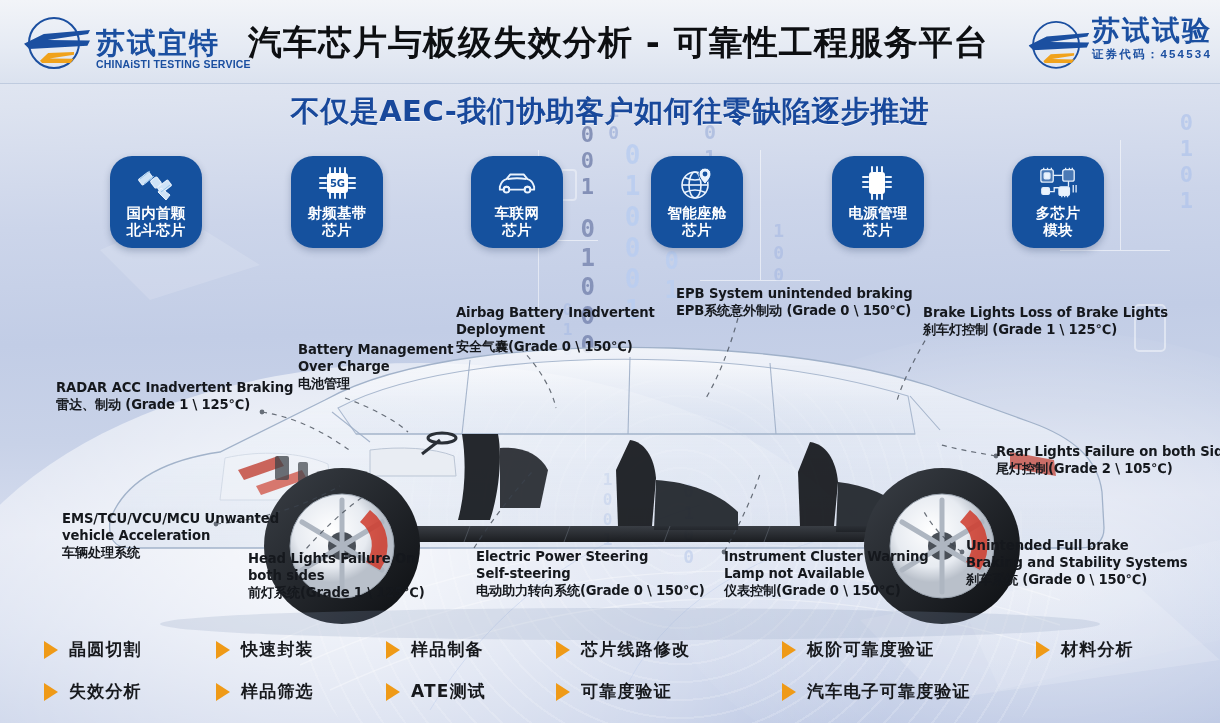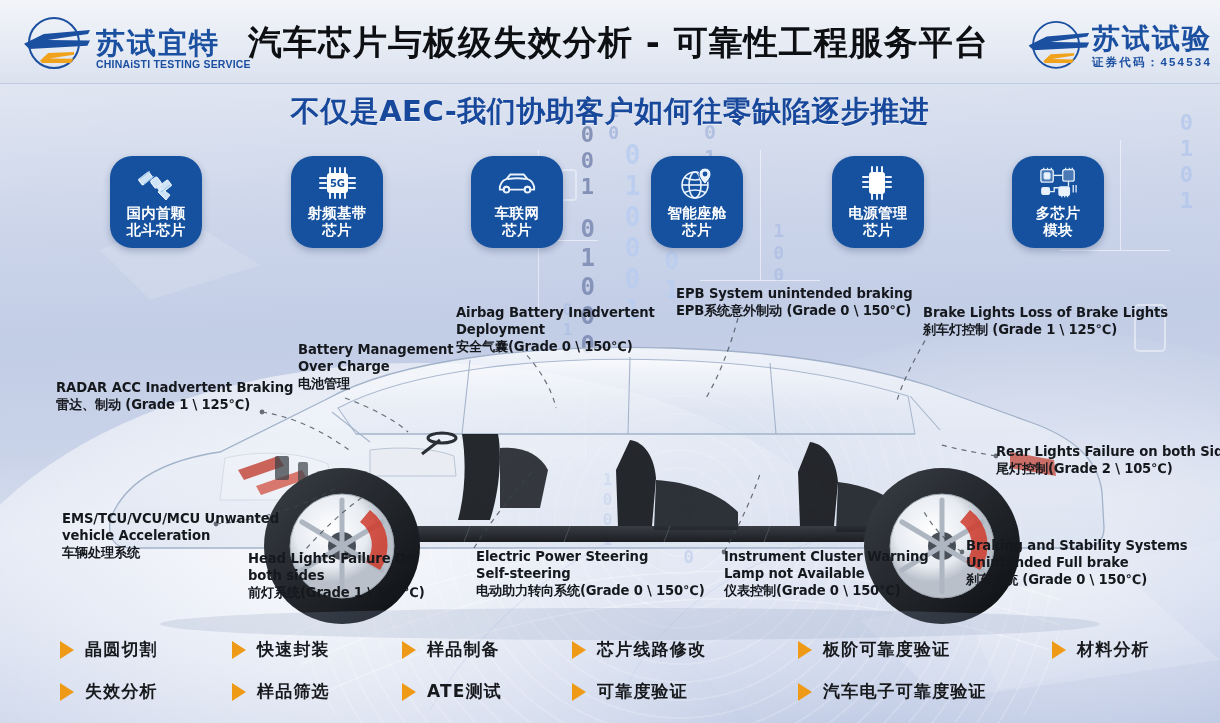--- a/index.html
+++ b/index.html
@@ -85,21 +85,21 @@
   .logo-text-en { font-size: 10.5px; font-weight: 700; color: #1b4fa0; letter-spacing: .2px; }
   .logo-left .txtcol { margin-left: 6px; margin-bottom: 2px; }
 
   .header-title {
     position: absolute; left: 248px; top: 20px;
     font-size: 34px; font-weight: 700; color: #0d0f12;
     letter-spacing: 1px; white-space: nowrap;
     font-family: "DejaVu Sans", sans-serif;
   }
 
-  .logo-right { position: absolute; right: 8px; top: 16px; display: flex; align-items: flex-end; }
+  .logo-right { position: absolute; right: 8px; top: 16px; display: flex; align-items: flex-start; }
   .logo-right .logo-mark { width: 62px; height: 54px; transform: scale(.92); }
   .logo-right .rtxt { margin-left: 4px; }
   .logo-right .cn { font-size: 28px; font-weight: 700; color: #1b4fa0; letter-spacing: 2px; line-height: 1.1; }
   .logo-right .code { font-size: 11.5px; font-weight: 700; color: #1b4fa0; letter-spacing: 2.2px; }
 
   
   .subtitle {
     position: absolute; left: 0; top: 92px; width: 1220px;
     text-align: center; font-size: 29px; font-weight: 700;
     color: #18489b; letter-spacing: .5px;
@@ -134,21 +134,21 @@
     letter-spacing: -0.1px;
     font-family: "DejaVu Sans", sans-serif;
     white-space: nowrap;
   }
   .anno .cn { letter-spacing: -0.2px; }
 
   
   .leader { position: absolute; pointer-events: none; }
 
   
-  .services { position: absolute; left: 16px; top: 628px; width: 1204px; height: 88px; }
+  .services { position: absolute; left: 0; top: 628px; width: 1204px; height: 88px; }
   .svc { position: absolute; display: flex; align-items: center; white-space: nowrap; }
   .svc .tri {
     width: 0; height: 0;
     border-top: 9px solid transparent;
     border-bottom: 9px solid transparent;
     border-left: 14px solid #ef9a17;
     margin-right: 11px; flex: none;
   }
   .svc .t {
     font-size: 17px; font-weight: 700; color: #17191d;
@@ -543,22 +543,22 @@
     <div>Brake Lights Loss of Brake Lights</div>
     <div class="cn">刹车灯控制 (Grade 1 \ 125℃)</div>
   </div>
 
   <div class="anno" style="left:996px; top:444px;">
     <div>Rear Lights Failure on both Sides</div>
     <div class="cn">尾灯控制(Grade 2 \ 105℃)</div>
   </div>
 
   <div class="anno" style="left:966px; top:538px;">
+    <div>Unintended Full brake</div>
     <div>Braking and Stability Systems</div>
-    <div>Unintended Full brake</div>
     <div class="cn">刹车系统 (Grade 0 \ 150℃)</div>
   </div>
 
   <div class="anno" style="left:724px; top:549px;">
     <div>Instrument Cluster Warning</div>
     <div>Lamp not Available</div>
     <div class="cn">仪表控制(Grade 0 \ 150℃)</div>
   </div>
 
   <div class="anno" style="left:476px; top:549px;">

